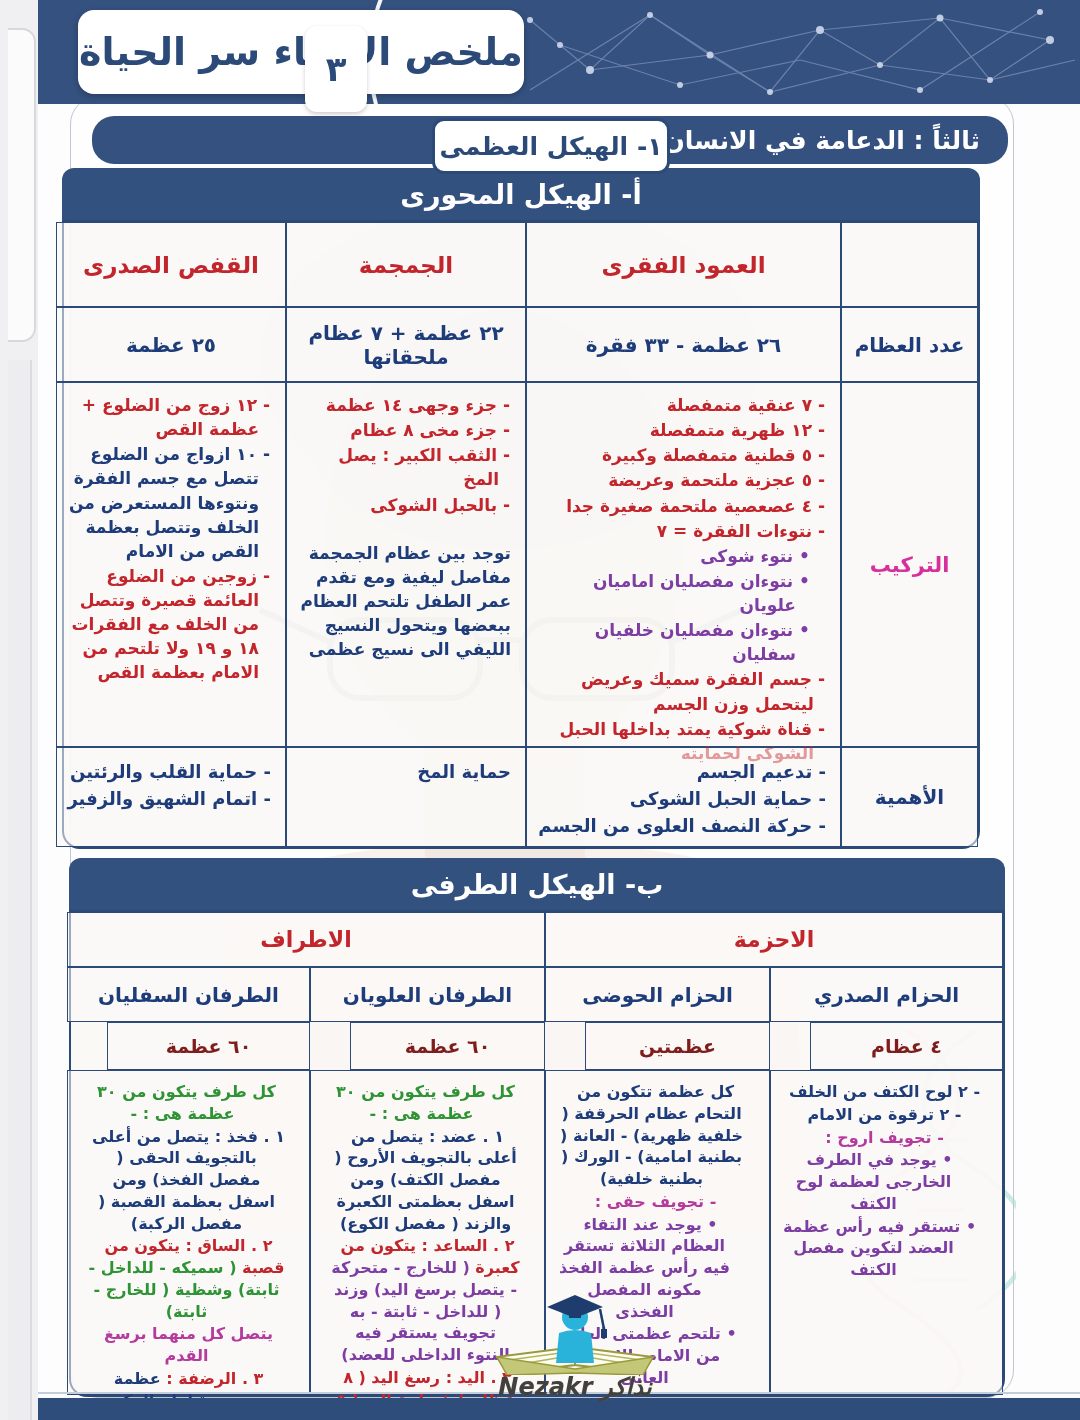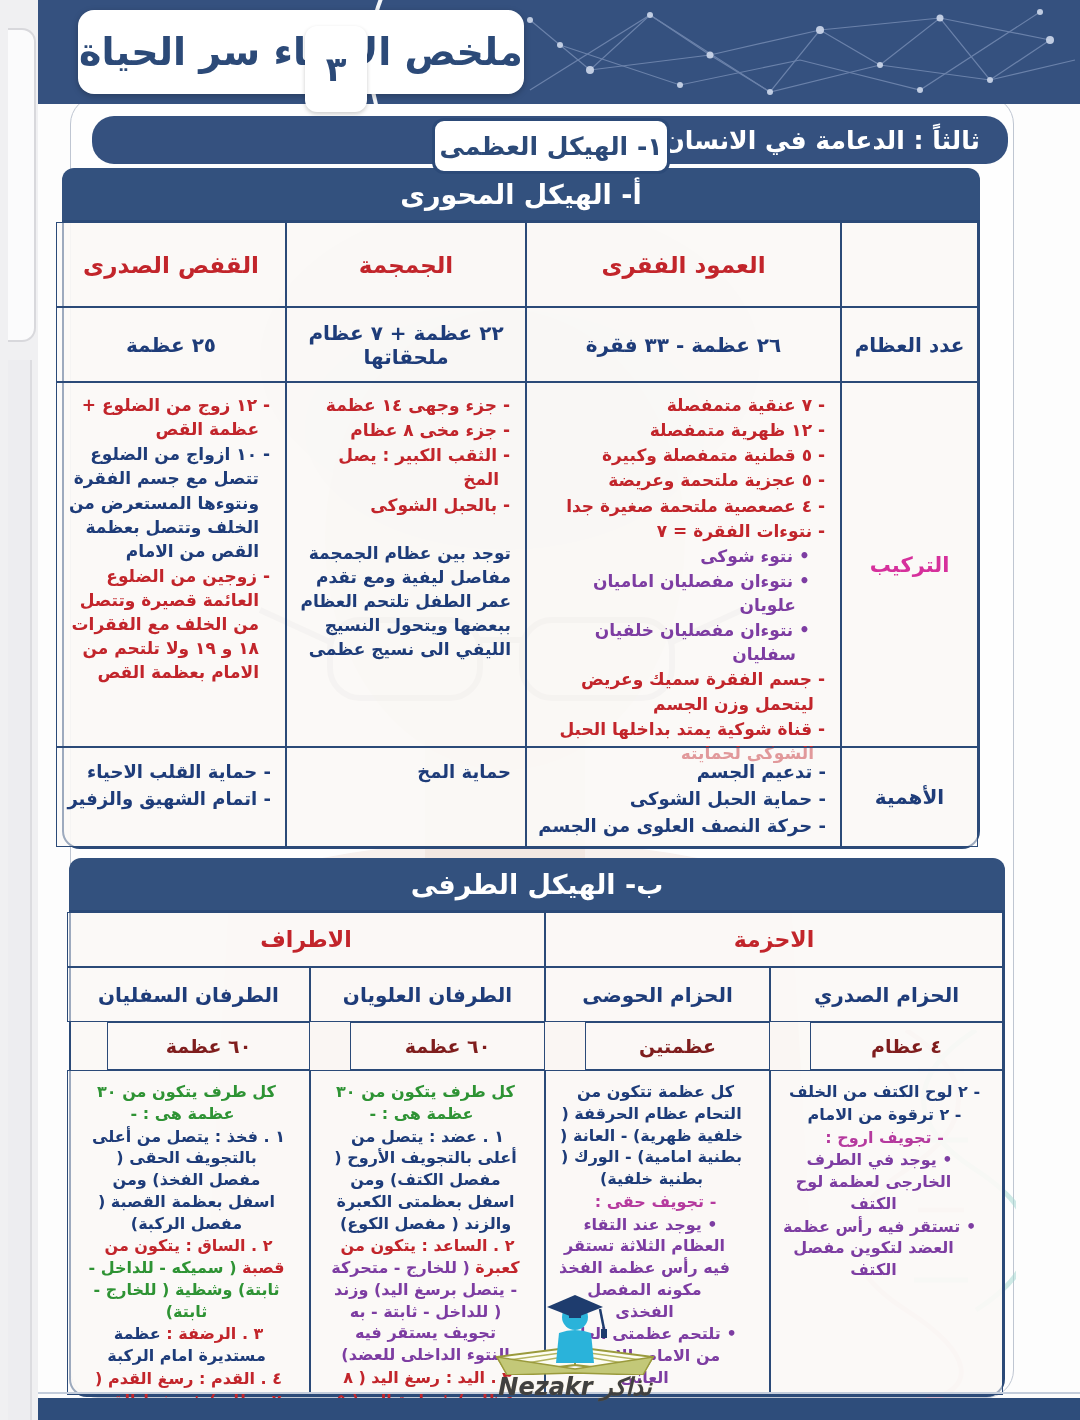--- a/index.html
+++ b/index.html
@@ -226,21 +226,21 @@
       <div class="cell center hdr-blue">الأهمية</div>
       <div class="cell top imp">
         <div class="ln blue">- تدعيم الجسم</div>
         <div class="ln blue">- حماية الحبل الشوكى</div>
         <div class="ln blue">- حركة النصف العلوى من الجسم</div>
       </div>
       <div class="cell top imp">
         <div class="ln blue">حماية المخ</div>
       </div>
       <div class="cell top imp">
-        <div class="ln blue">- حماية القلب الاحياء</div>
+        <div class="ln blue">- حماية القلب والرئتين</div>
         <div class="ln blue">- اتمام الشهيق والزفير</div>
       </div>
     </div>
   </div>
 
   <div class="tbl" id="tableB">
     <div class="tbl-banner">
       <span>ب- الهيكل الطرفى</span>
     </div>
     <div class="grid">
@@ -280,20 +280,21 @@
         </div>
         <div class="numln red">٣ . اليد : رسغ اليد ( ٨ عظام ) + راحة اليد ( ٥ عظام) + سلاميات ( ١٤ عظمة)</div>
       </div>
       <div class="cell top b-body">
         <div class="ln grn">كل طرف يتكون من ٣٠ عظمة هى : -</div>
         <div class="numln blue">١ . فخذ : يتصل من أعلى بالتجويف الحقى ( مفصل الفخذ) ومن اسفل بعظمة القصبة ( مفصل الركبة)</div>
         <div class="numln">
           <span class="red">٢ . الساق : يتكون من قصبة</span>
           <span class="grn">( سميكه - للداخل - ثابتة) وشظية ( للخارج - ثابتة)</span>
         </div>
+        <div class="numln mag">يتصل كل منهما برسغ القدم</div>
         <div class="numln">
           <span class="red">٣ . الرضفة :</span>
           <span class="blue">عظمة مستديرة امام الركبة</span>
         </div>
         <div class="numln red">٤ . القدم : رسغ القدم ( ٧ عظام ) + مشط القدم ( ٥ عظام) + سلاميات ( ١٤ عظمة)</div>
       </div>
     </div>
   </div>
 
   <div class="watermark">

